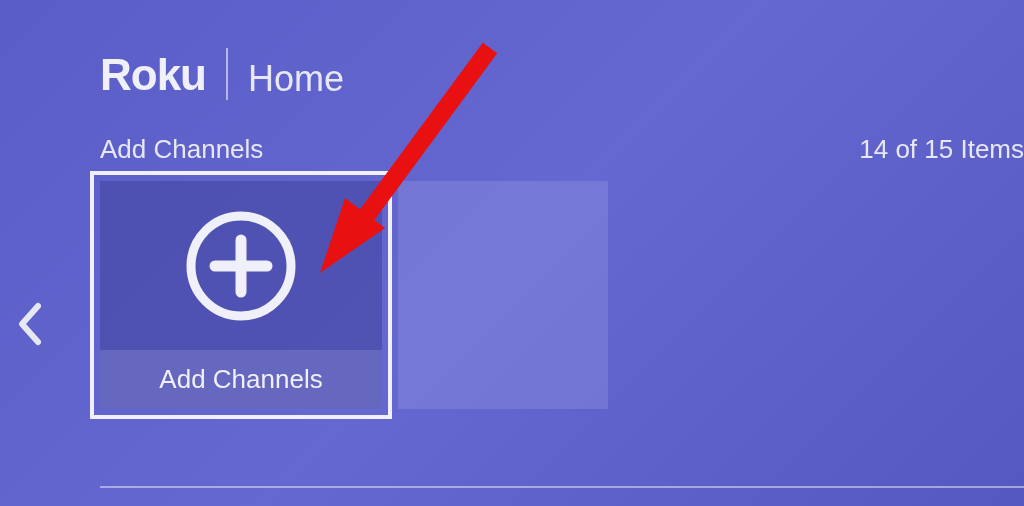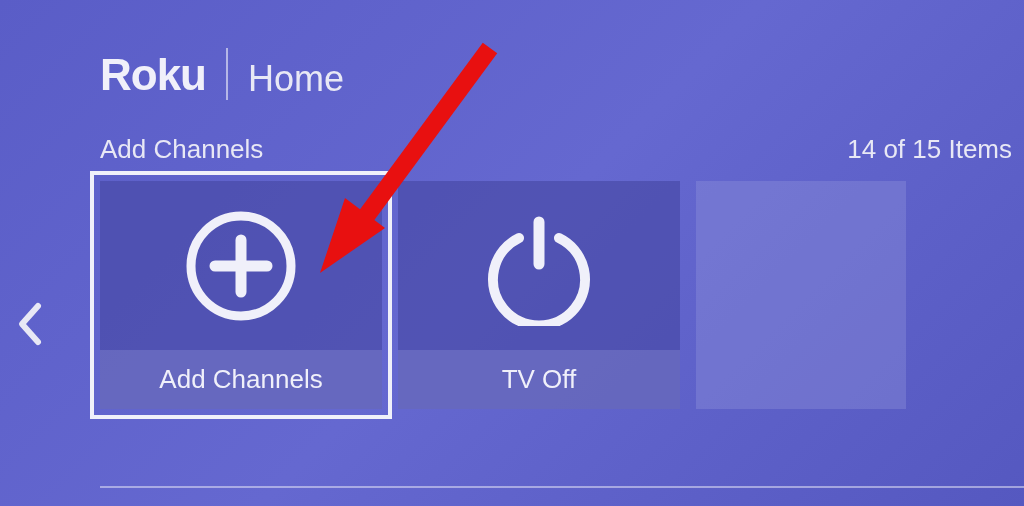--- a/index.html
+++ b/index.html
@@ -42,21 +42,21 @@
     }
     .section-label {
       font-size: 26px;
       font-weight: 400;
       color: #e8e8f5;
     }
     .item-count {
       font-size: 26px;
       font-weight: 400;
       color: #e8e8f5;
-      padding-right: 12px;
+      padding-right: 0;
     }
     .nav-arrow {
       position: absolute;
       left: 16px;
       top: 300px;
       cursor: pointer;
     }
     .tile-row {
       display: flex;
       gap: 16px;
@@ -134,29 +134,20 @@
     <div class="tile-icon-area">
       <svg width="120" height="120" viewBox="0 0 120 120">
         <circle cx="60" cy="60" r="50" stroke="#f0f0fa" stroke-width="9" fill="none"></circle>
         <line x1="60" y1="34" x2="60" y2="86" stroke="#f0f0fa" stroke-width="11" stroke-linecap="round"></line>
         <line x1="34" y1="60" x2="86" y2="60" stroke="#f0f0fa" stroke-width="11" stroke-linecap="round"></line>
       </svg>
     </div>
     <div class="tile-label">Add Channels</div>
   </div>
 
-  <div class="tile">
-    <div class="tile-icon-area">
-      <svg width="120" height="120" viewBox="0 0 120 120">
-        <path d="M 40 32 A 46 46 0 1 0 80 32" stroke="#f0f0fa" stroke-width="10" fill="none" stroke-linecap="round"></path>
-        <line x1="60" y1="16" x2="60" y2="58" stroke="#f0f0fa" stroke-width="11" stroke-linecap="round"></line>
-      </svg>
-    </div>
-    <div class="tile-label">TV Off</div>
-  </div>
 
   <div class="tile blank"></div>
 </div>
 
 <div class="divider-line"></div>
 
 <svg class="annotation-arrow" width="260" height="260" viewBox="0 0 260 260">
   <defs>
     <marker id="arrowhead" markerWidth="12" markerHeight="12" refX="3" refY="6" orient="auto">
       <polygon points="0 0, 12 6, 0 12" fill="#e81010"></polygon>

